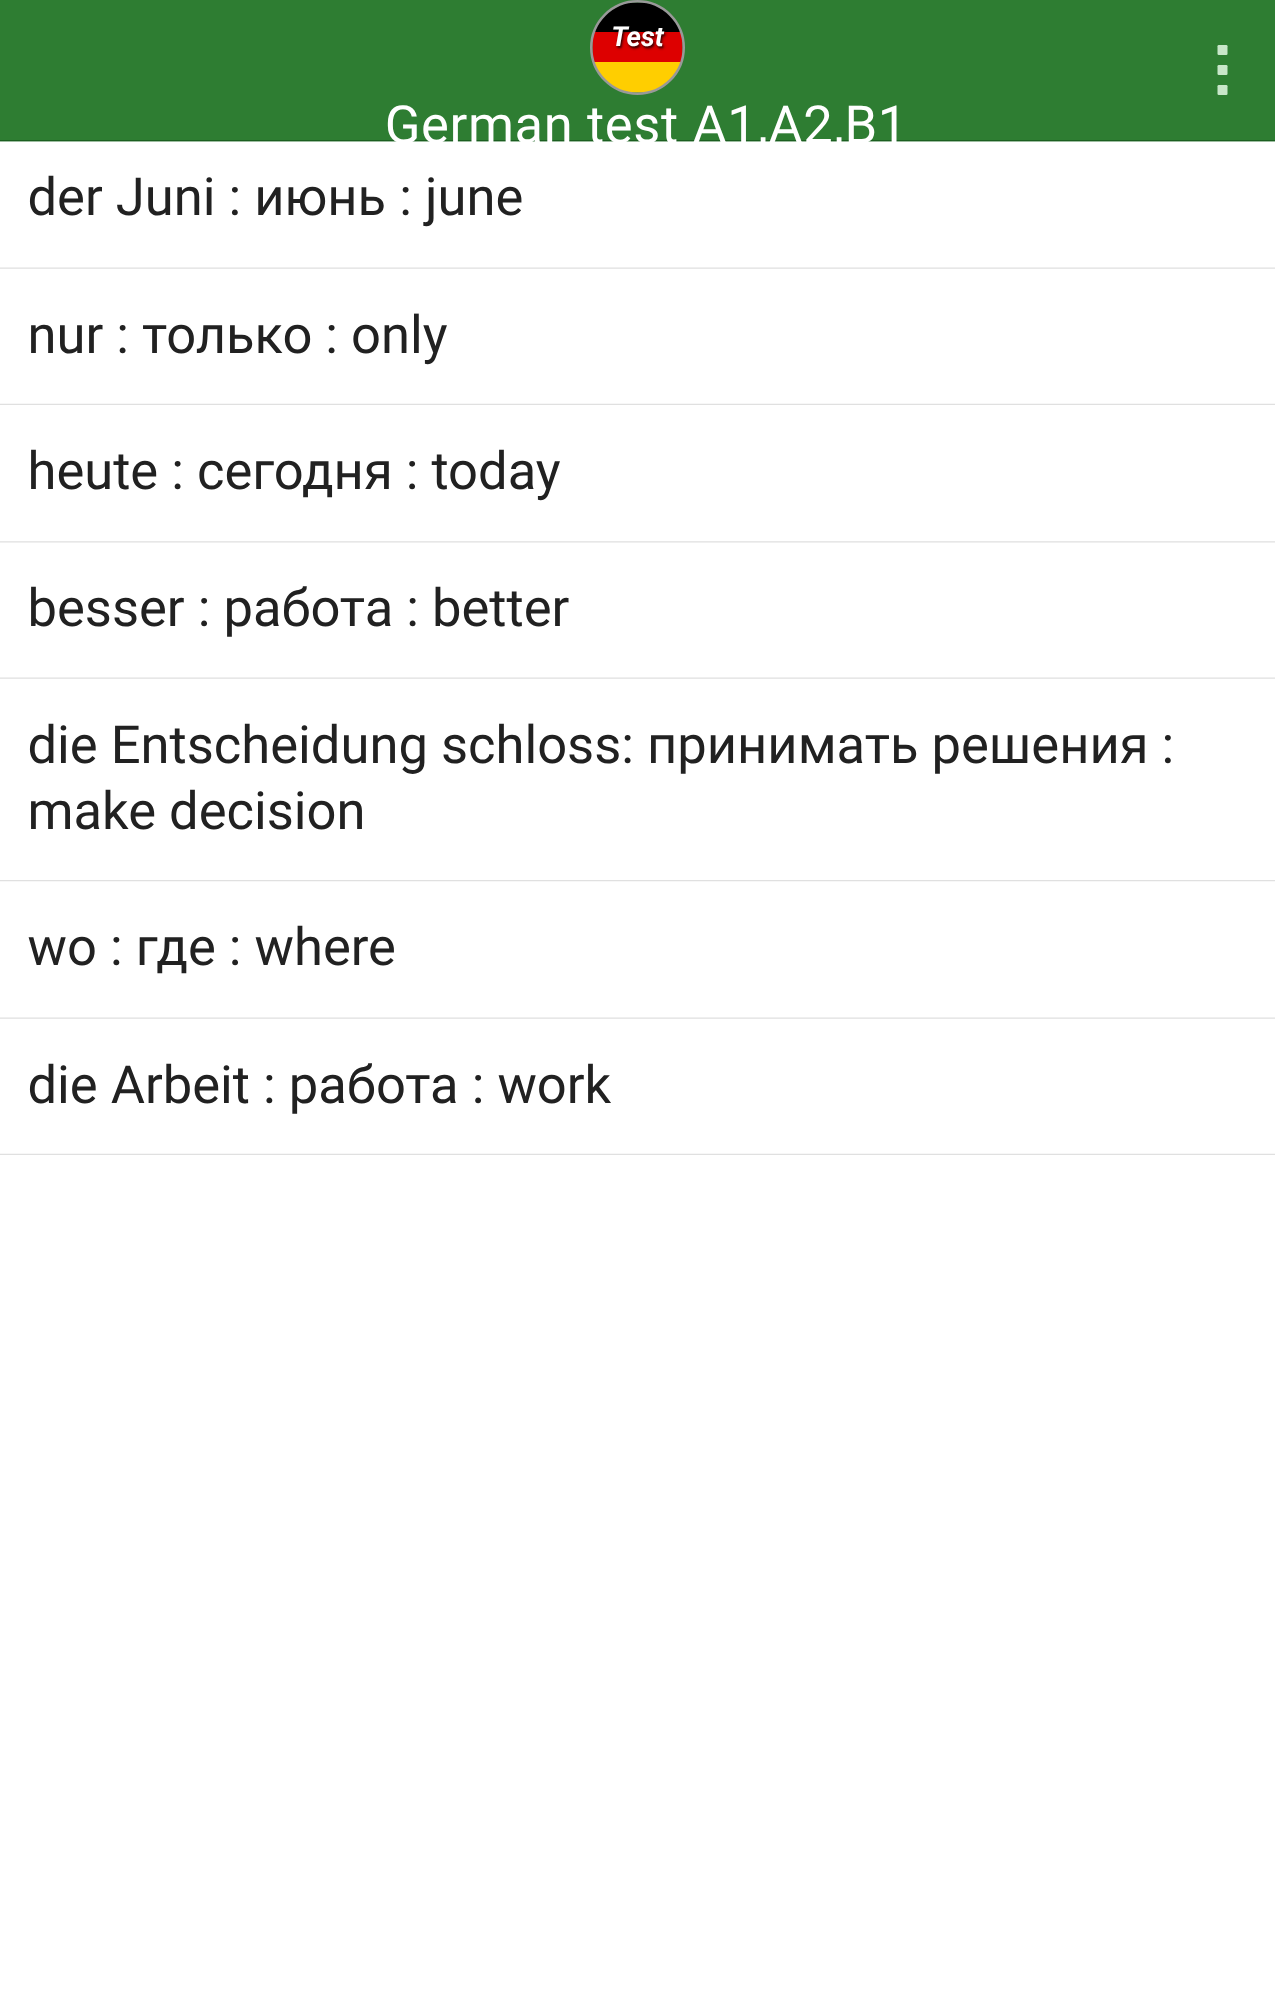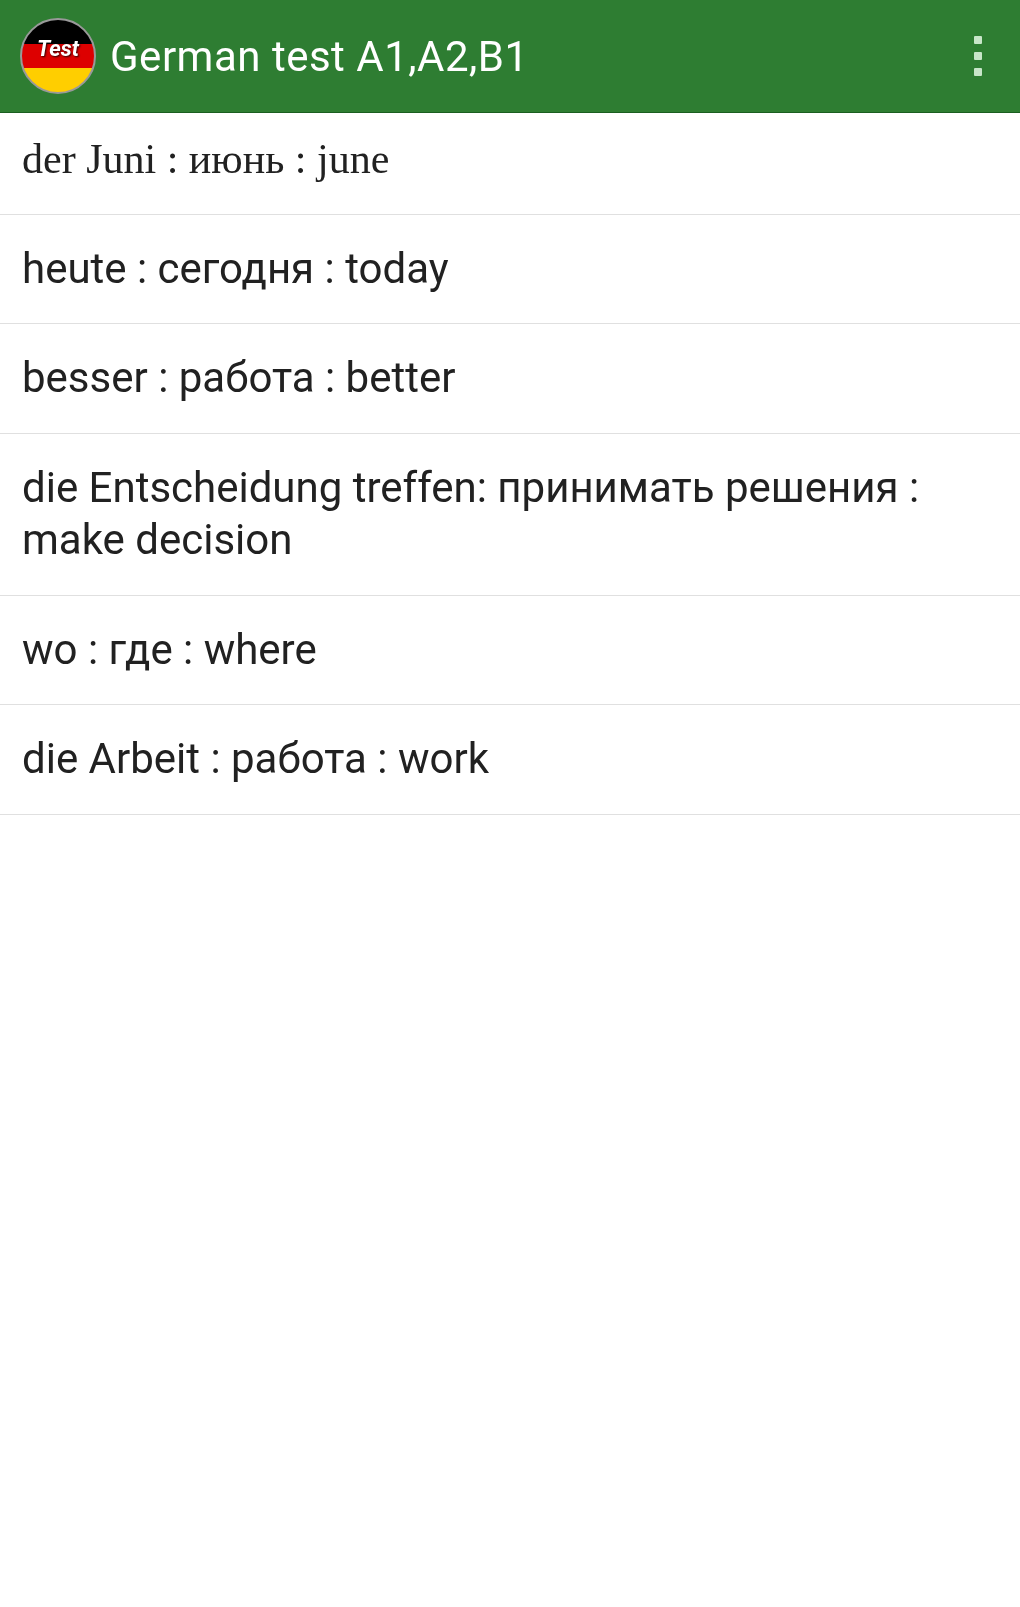--- a/index.html
+++ b/index.html
@@ -1,18 +1,19 @@
 <!DOCTYPE html>
 <html><head>
   <meta charset="utf-8">
   <style>
     * {
       margin: 0;
       padding: 0;
       box-sizing: border-box;
+      flex-direction: column;
     }
     body {
       font-family: Roboto, Arial, sans-serif;
       width: 1020px;
       height: 1607px;
       background: #ffffff;
       overflow: hidden;
     }
     .app-bar {
       background: #2e7d32;
@@ -73,21 +74,20 @@
     .list-item {
       padding: 28px 22px;
       border-bottom: 1px solid #e0e0e0;
       font-size: 42px;
       color: #212121;
       line-height: 1.25;
       cursor: pointer;
     }
     .list-item:first-child {
       padding-top: 20px;
-      font-family: Liberation Serif, serif;
     }
   </style>
 </head>
 <body>
 
 <div class="app-bar">
   <div class="app-icon">
     <span class="app-icon-text">Test</span>
   </div>
   <div class="app-title">German test A1,A2,B1</div>
@@ -96,27 +96,30 @@
     <div class="menu-dot"></div>
     <div class="menu-dot"></div>
   </div>
 </div>
 
 <div class="list-container">
   <div class="list-item">
     <span>der Juni : июнь : june</span>
   </div>
   <div class="list-item">
+    <span>nur : только : only</span>
+  </div>
+  <div class="list-item">
     <span>heute : сегодня : today</span>
   </div>
   <div class="list-item">
     <span>besser : работа : better</span>
   </div>
   <div class="list-item">
-    <span>die Entscheidung treffen: принимать решения : make decision</span>
+    <span>die Entscheidung schloss: принимать решения : make decision</span>
   </div>
   <div class="list-item">
     <span>wo : где : where</span>
   </div>
   <div class="list-item">
     <span>die Arbeit : работа : work</span>
   </div>
 </div>
 
 </body></html>

